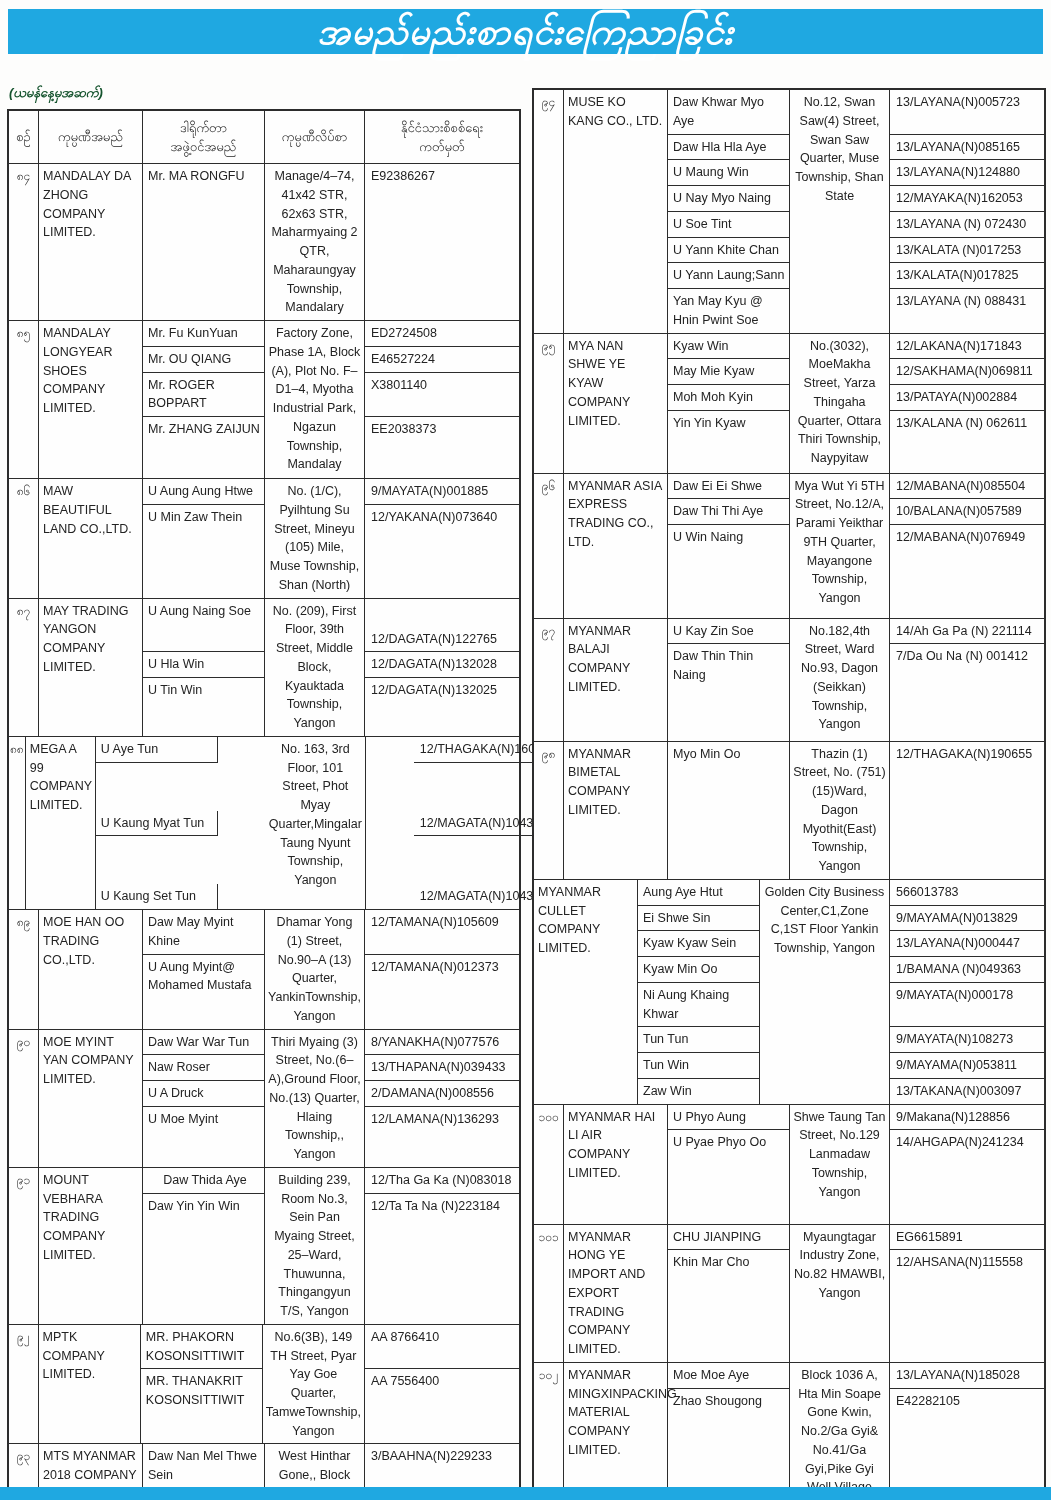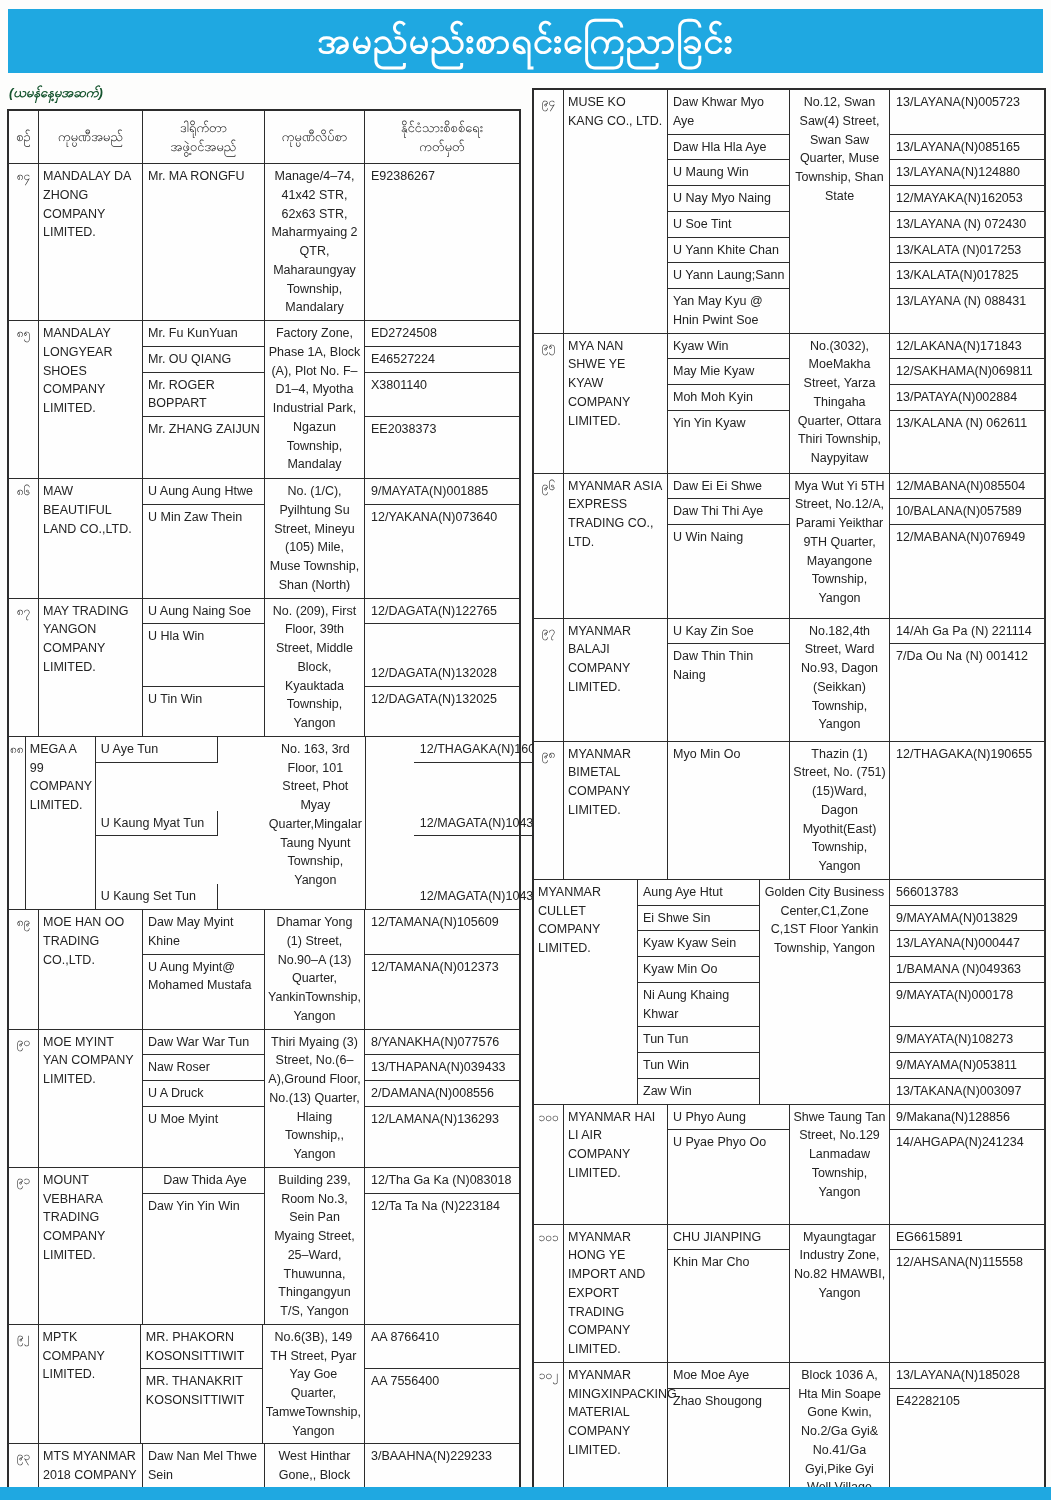--- a/index.html
+++ b/index.html
@@ -6,22 +6,22 @@
   .page{
     position:relative;
     width:1051px;height:1500px;
     background:#fdfdfc;
     font-family:"Liberation Sans", sans-serif;
     color:#222;
     overflow:hidden;
   }
   
   .title-bar{
-    position:absolute;left:8px;top:9px;width:1035px;height:64px;
-    display:flex;align-items:center;justify-content:center;
+    position:absolute;left:8px;top:9px;width:1035px;height:45px;
+    display:flex;align-items:center;justify-content:center;font-style:italic;
   }
   .title-bar .title-text{
     color:#fff;font-size:36px;font-weight:bold;letter-spacing:1px;
     line-height:1.1;
   }
   .bottom-bar{
     position:absolute;left:0;top:1487px;width:1051px;height:13px;
   }
   
   .col-left{position:absolute;left:7px;top:84px;width:514px;}
@@ -142,22 +142,22 @@
             </div>
           </div>
           <div class="trow" style="min-height: 131px;">
             <div class="cell-serial">၈၇</div>
             <div class="cell-company">MAY TRADING YANGON COMPANY LIMITED.</div>
             <div class="row-mid" style="grid-template-rows: repeat(2, auto) 1fr;">
               <div class="cell-director" style="grid-row: 1;">U Aung Naing Soe</div>
               <div class="cell-director" style="grid-row: 2;">U Hla Win</div>
               <div class="cell-director last" style="grid-row: 3;">U Tin Win</div>
               <div class="cell-address" style="grid-row: 1 / 4;">No. (209), First Floor, 39th Street, Middle Block, Kyauktada Township, Yangon</div>
-              <div class="cell-card" style="grid-row: 1;">12/DAGATA(N)122765</div>
-              <div class="cell-card" style="grid-row: 2; margin-top: 37px;">12/DAGATA(N)132028</div>
+              <div class="cell-card" style="grid-row: 1; margin-top: 28px;">12/DAGATA(N)122765</div>
+              <div class="cell-card" style="grid-row: 2;">12/DAGATA(N)132028</div>
               <div class="cell-card last" style="grid-row: 3;">12/DAGATA(N)132025</div>
             </div>
           </div>
           <div class="trow" style="min-height: 150px;">
             <div class="cell-serial">၈၈</div>
             <div class="cell-company">MEGA A 99 COMPANY LIMITED.</div>
             <div class="row-mid" style="grid-template-rows: repeat(2, auto) 1fr; gap: 48px;">
               <div class="cell-director" style="grid-row: 1;">U Aye Tun</div>
               <div class="cell-director" style="grid-row: 2;">U Kaung Myat Tun</div>
               <div class="cell-director last" style="grid-row: 3;">U Kaung Set Tun</div>

